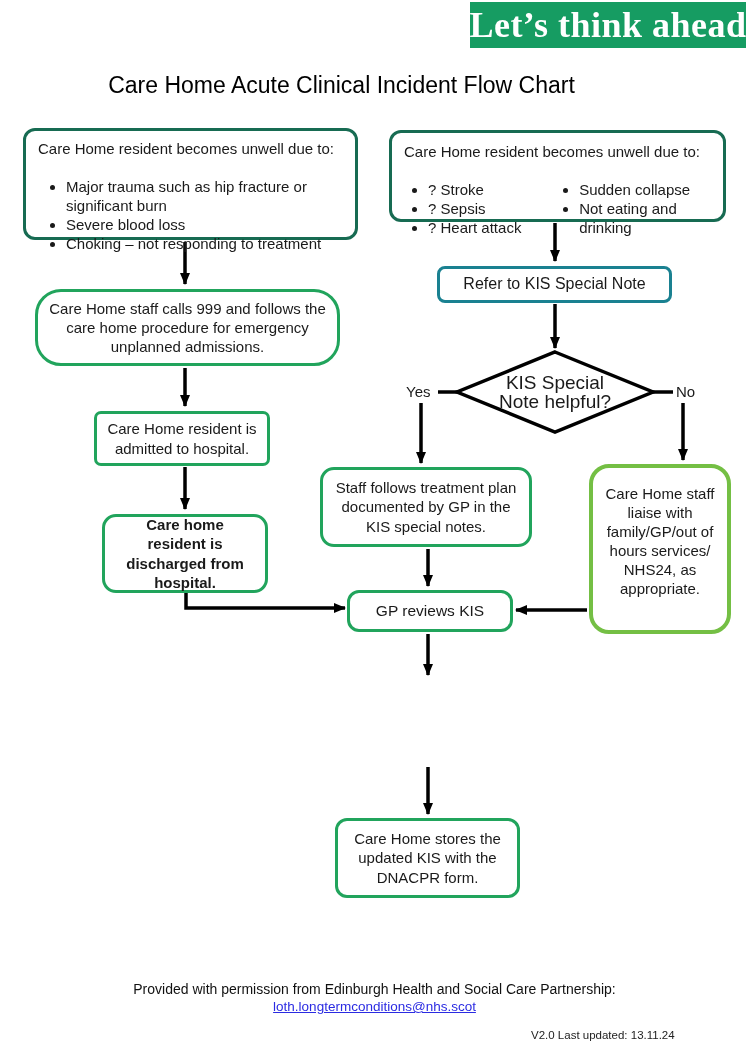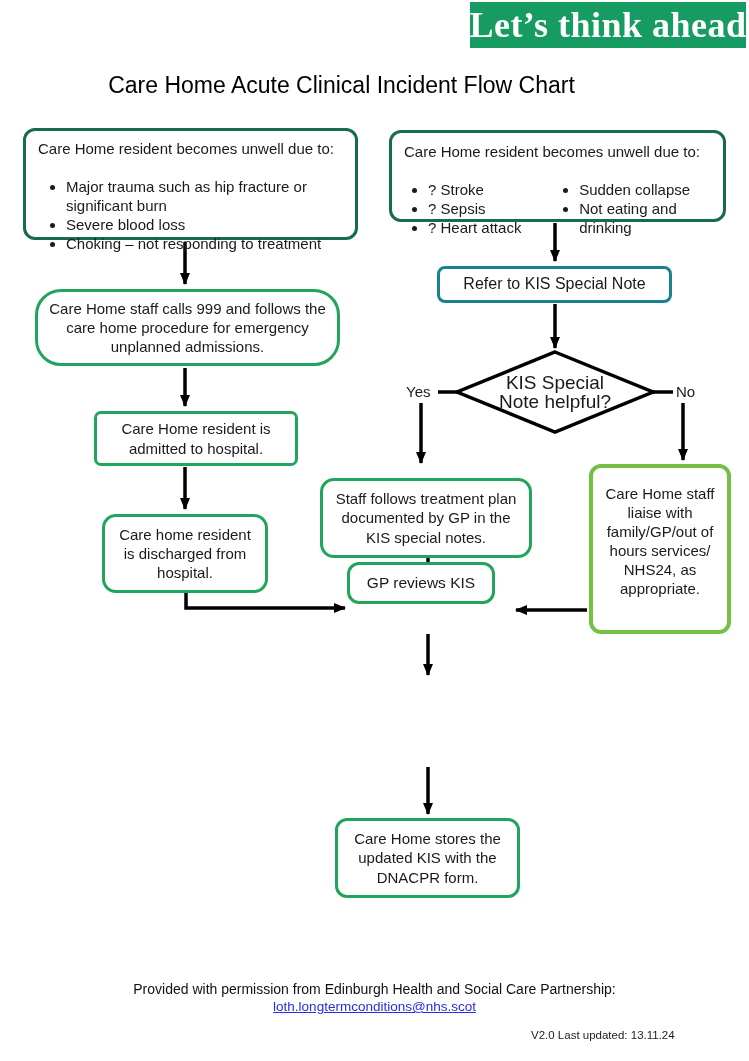--- a/index.html
+++ b/index.html
@@ -89,23 +89,23 @@
       <ul>
         <li>Major trauma such as hip fracture or significant burn</li>
         <li>Severe blood loss</li>
         <li>Choking – not responding to treatment</li>
       </ul>
     </div>
   </div>
 
   <div class="node b-mid" style="left:35px;top:289px;width:305px;height:77px;border-radius:26px;padding:4px 10px;">Care Home staff calls 999 and follows the care home procedure for emergency unplanned admissions.</div>
 
-  <div class="node b-mid" style="left:94px;top:411px;width:204px;height:55px;border-radius:7px;padding:4px 10px;">Care Home resident is admitted to hospital.</div>
+  <div class="node b-mid" style="left:94px;top:411px;width:176px;height:55px;border-radius:7px;padding:4px 10px;">Care Home resident is admitted to hospital.</div>
 
-  <div class="node b-mid" style="left:102px;top:514px;width:166px;height:79px;border-radius:14px;padding:4px 10px;">Care home resident is discharged from hospital.</div>
+  <div class="node b-mid" style="left:102px;top:514px;width:166px;height:79px;border-radius:14px;padding:4px 10px;font-weight:bold;">Care home resident is discharged from hospital.</div>
 
   <div class="node b-dark left-align" style="left:389px;top:130px;width:337px;height:92px;border-radius:12px;padding:9px 6px 8px 12px;">
     <div class="node-inner">
       <div>Care Home resident becomes unwell due to:</div>
       <div class="cols">
         <ul>
           <li>? Stroke</li>
           <li>? Sepsis</li>
           <li>? Heart attack</li>
         </ul>
@@ -119,25 +119,25 @@
 
   <div class="node b-teal" style="left:437px;top:266px;width:235px;height:37px;border-radius:8px;font-size:16px;">Refer to KIS Special Note</div>
 
   <div class="dlabel" style="left:495px;top:373px;width:120px;">
     <div>KIS Special</div>
     <div>Note helpful?</div>
   </div>
   <div class="yn" style="left:406px;top:383px;">Yes</div>
   <div class="yn" style="left:676px;top:383px;">No</div>
 
-  <div class="node b-mid" style="left:320px;top:478px;width:212px;height:80px;border-radius:14px;padding:4px 7px;">Staff follows treatment plan documented by GP in the KIS special notes.</div>
+  <div class="node b-mid" style="left:320px;top:467px;width:212px;height:80px;border-radius:14px;padding:4px 7px;">Staff follows treatment plan documented by GP in the KIS special notes.</div>
 
-  <div class="node b-light top-align" style="left:589px;top:464px;width:142px;height:170px;border-radius:12px;padding:16px 11px 8px 11px;">Care Home staff liaise with family/GP/out of hours services/ NHS24, as appropriate.</div>
+  <div class="node b-light top-align" style="left:589px;top:464px;width:142px;height:170px;border-radius:20px;padding:16px 11px 8px 11px;">Care Home staff liaise with family/GP/out of hours services/ NHS24, as appropriate.</div>
 
-  <div class="node b-mid" style="left:347px;top:562px;width:148px;height:42px;border-radius:12px;font-size:15.5px;">GP reviews KIS</div>
+  <div class="node b-mid" style="left:347px;top:590px;width:166px;height:42px;border-radius:12px;font-size:15.5px;">GP reviews KIS</div>
 
 
   <div class="node b-mid" style="left:335px;top:818px;width:185px;height:80px;border-radius:12px;padding:4px 10px;">Care Home stores the updated KIS with the DNACPR form.</div>
 
   <div class="footer-credit">Provided with permission from Edinburgh Health and Social Care Partnership:</div>
   <div class="footer-link">
     <a>loth.longtermconditions@nhs.scot</a>
   </div>
   <div class="version">V2.0 Last updated: 13.11.24</div>
 

